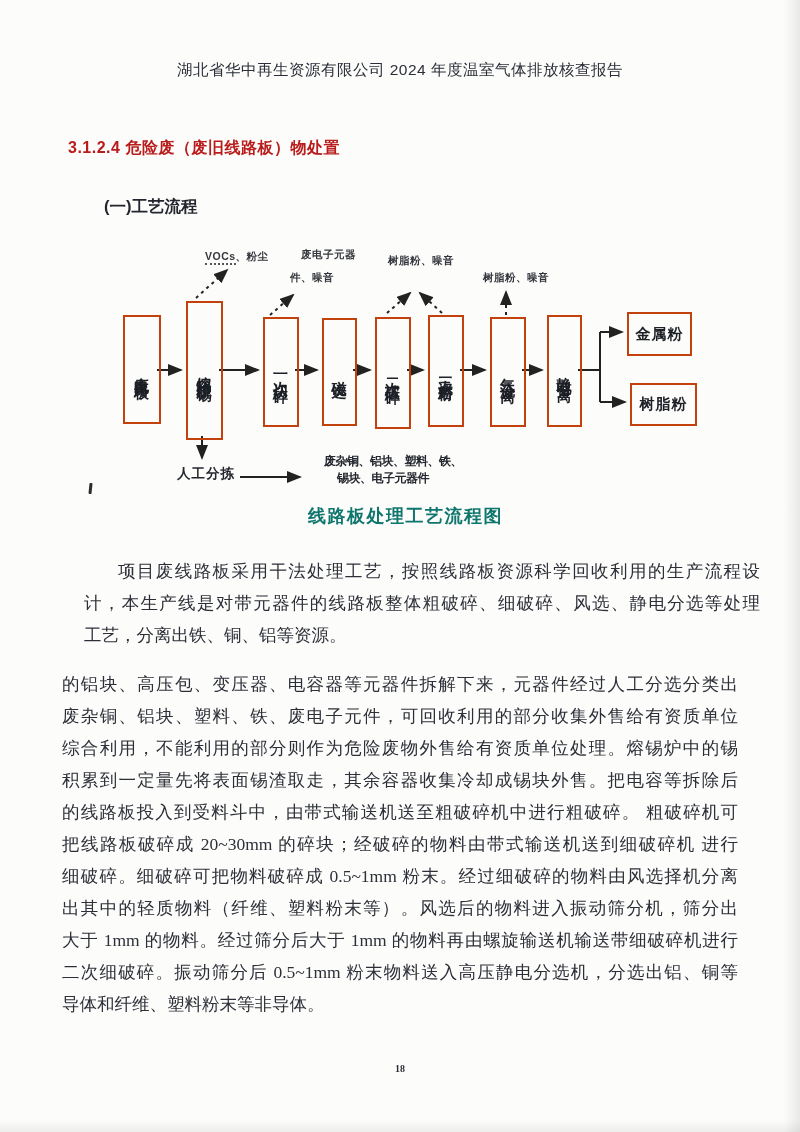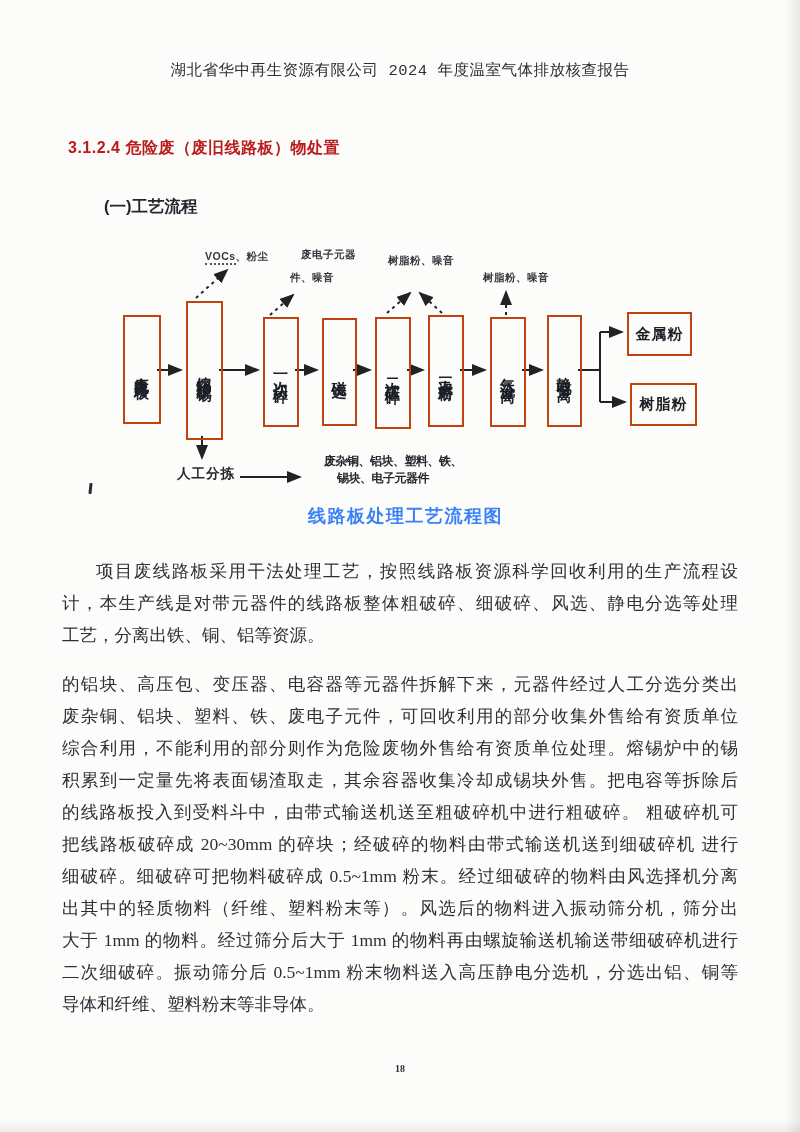--- a/index.html
+++ b/index.html
@@ -9,21 +9,21 @@
     font-family:"Liberation Serif", serif; color:#2d3038;
   }
   .scan-edge-r{position:absolute; right:0; top:0; width:16px; height:100%;
     background:linear-gradient(to right, rgba(60,60,60,0), rgba(60,60,60,0.10));}
   .scan-edge-b{position:absolute; left:0; bottom:0; width:100%; height:12px;
     background:linear-gradient(to bottom, rgba(60,60,60,0), rgba(60,60,60,0.08));}
 
   .doc-header{
     position:absolute; top:60px; left:0; width:100%;
     text-align:center; font-size:15.5px; letter-spacing:.5px;
-    font-family:Liberation Mono, monospace; color:#2a2e38; font-weight:500;
+    font-family:Liberation Sans, sans-serif; color:#2a2e38; font-weight:500;
   }
   .section-heading{
     position:absolute; top:138px; left:68px;
     font-family:"Liberation Sans", sans-serif;
     font-size:16px; font-weight:700; color:#b91c1c; letter-spacing:.5px;
   }
   .subsection-heading{
     position:absolute; top:196px; left:104px;
     font-family:"Liberation Sans", sans-serif;
     font-size:16.5px; font-weight:600; color:#23262e;
@@ -71,28 +71,28 @@
   }
   .fc-out1{position:absolute; left:212px; top:213px;}
   .fc-out2{position:absolute; left:225px; top:230px;}
   .fc-out1,.fc-out2{
     font-family:"Liberation Sans", sans-serif; font-size:12px; font-weight:700;
     color:#23262e; letter-spacing:-0.5px; white-space:nowrap;margin-left:12px;
   }
   .fc-caption{
     position:absolute; left:208px; top:264px;
     font-family:"Liberation Sans", sans-serif;
-    font-size:18px; font-weight:600; color:#3b82f6; letter-spacing:1.5px; white-space:nowrap;
+    font-size:18px; font-weight:600; color:#0f766e; letter-spacing:1.5px; white-space:nowrap;
   }
   .scan-mark{position:absolute; left:89px; top:483px; width:3px; height:11px;
     background:#2c2c2c; transform:rotate(6deg); border-radius:1px;}
 
   
   .para{position:absolute; left:62px; width:676px; font-size:17.5px; color:#2c2f38;}
-  .para-1{top:555px;}
+  .para-1{top:555px;margin-left:22px;}
   .para-2{top:668px;}
   .para .line{height:32px; line-height:32px; text-align:justify; text-align-last:justify; white-space:nowrap; overflow:hidden;}
   .para .line.first{text-indent:34px;}
   .para .line.last{text-align-last:left;}
 
   .page-number{
     position:absolute; top:1063px; left:0; width:100%; text-align:center;
     font-size:10px; font-weight:700; color:#2a2d35;
     font-family:"Liberation Serif", serif;
   }

